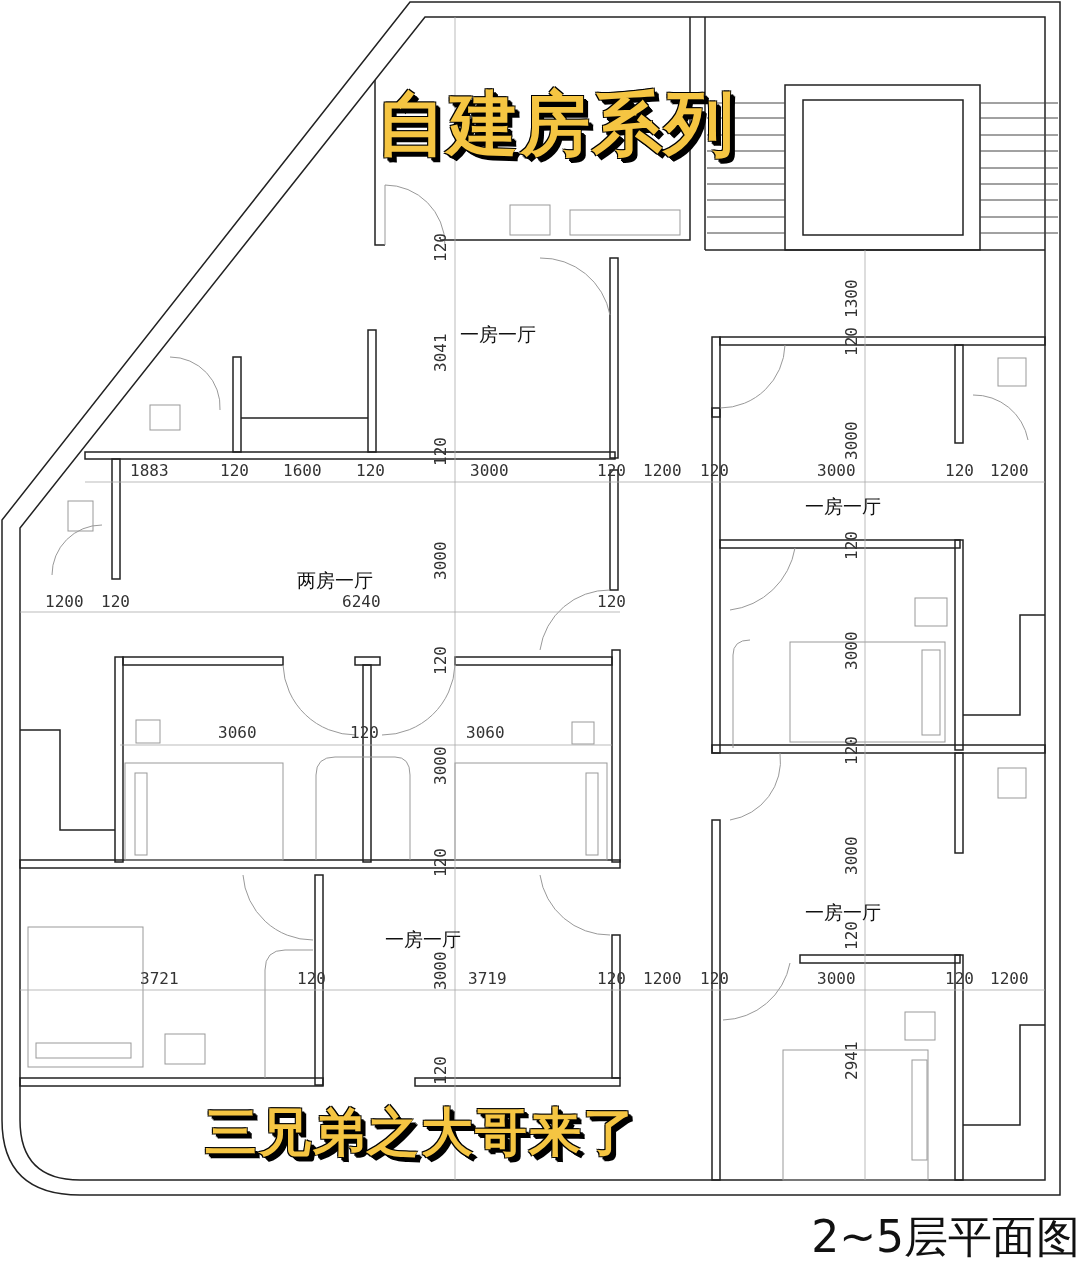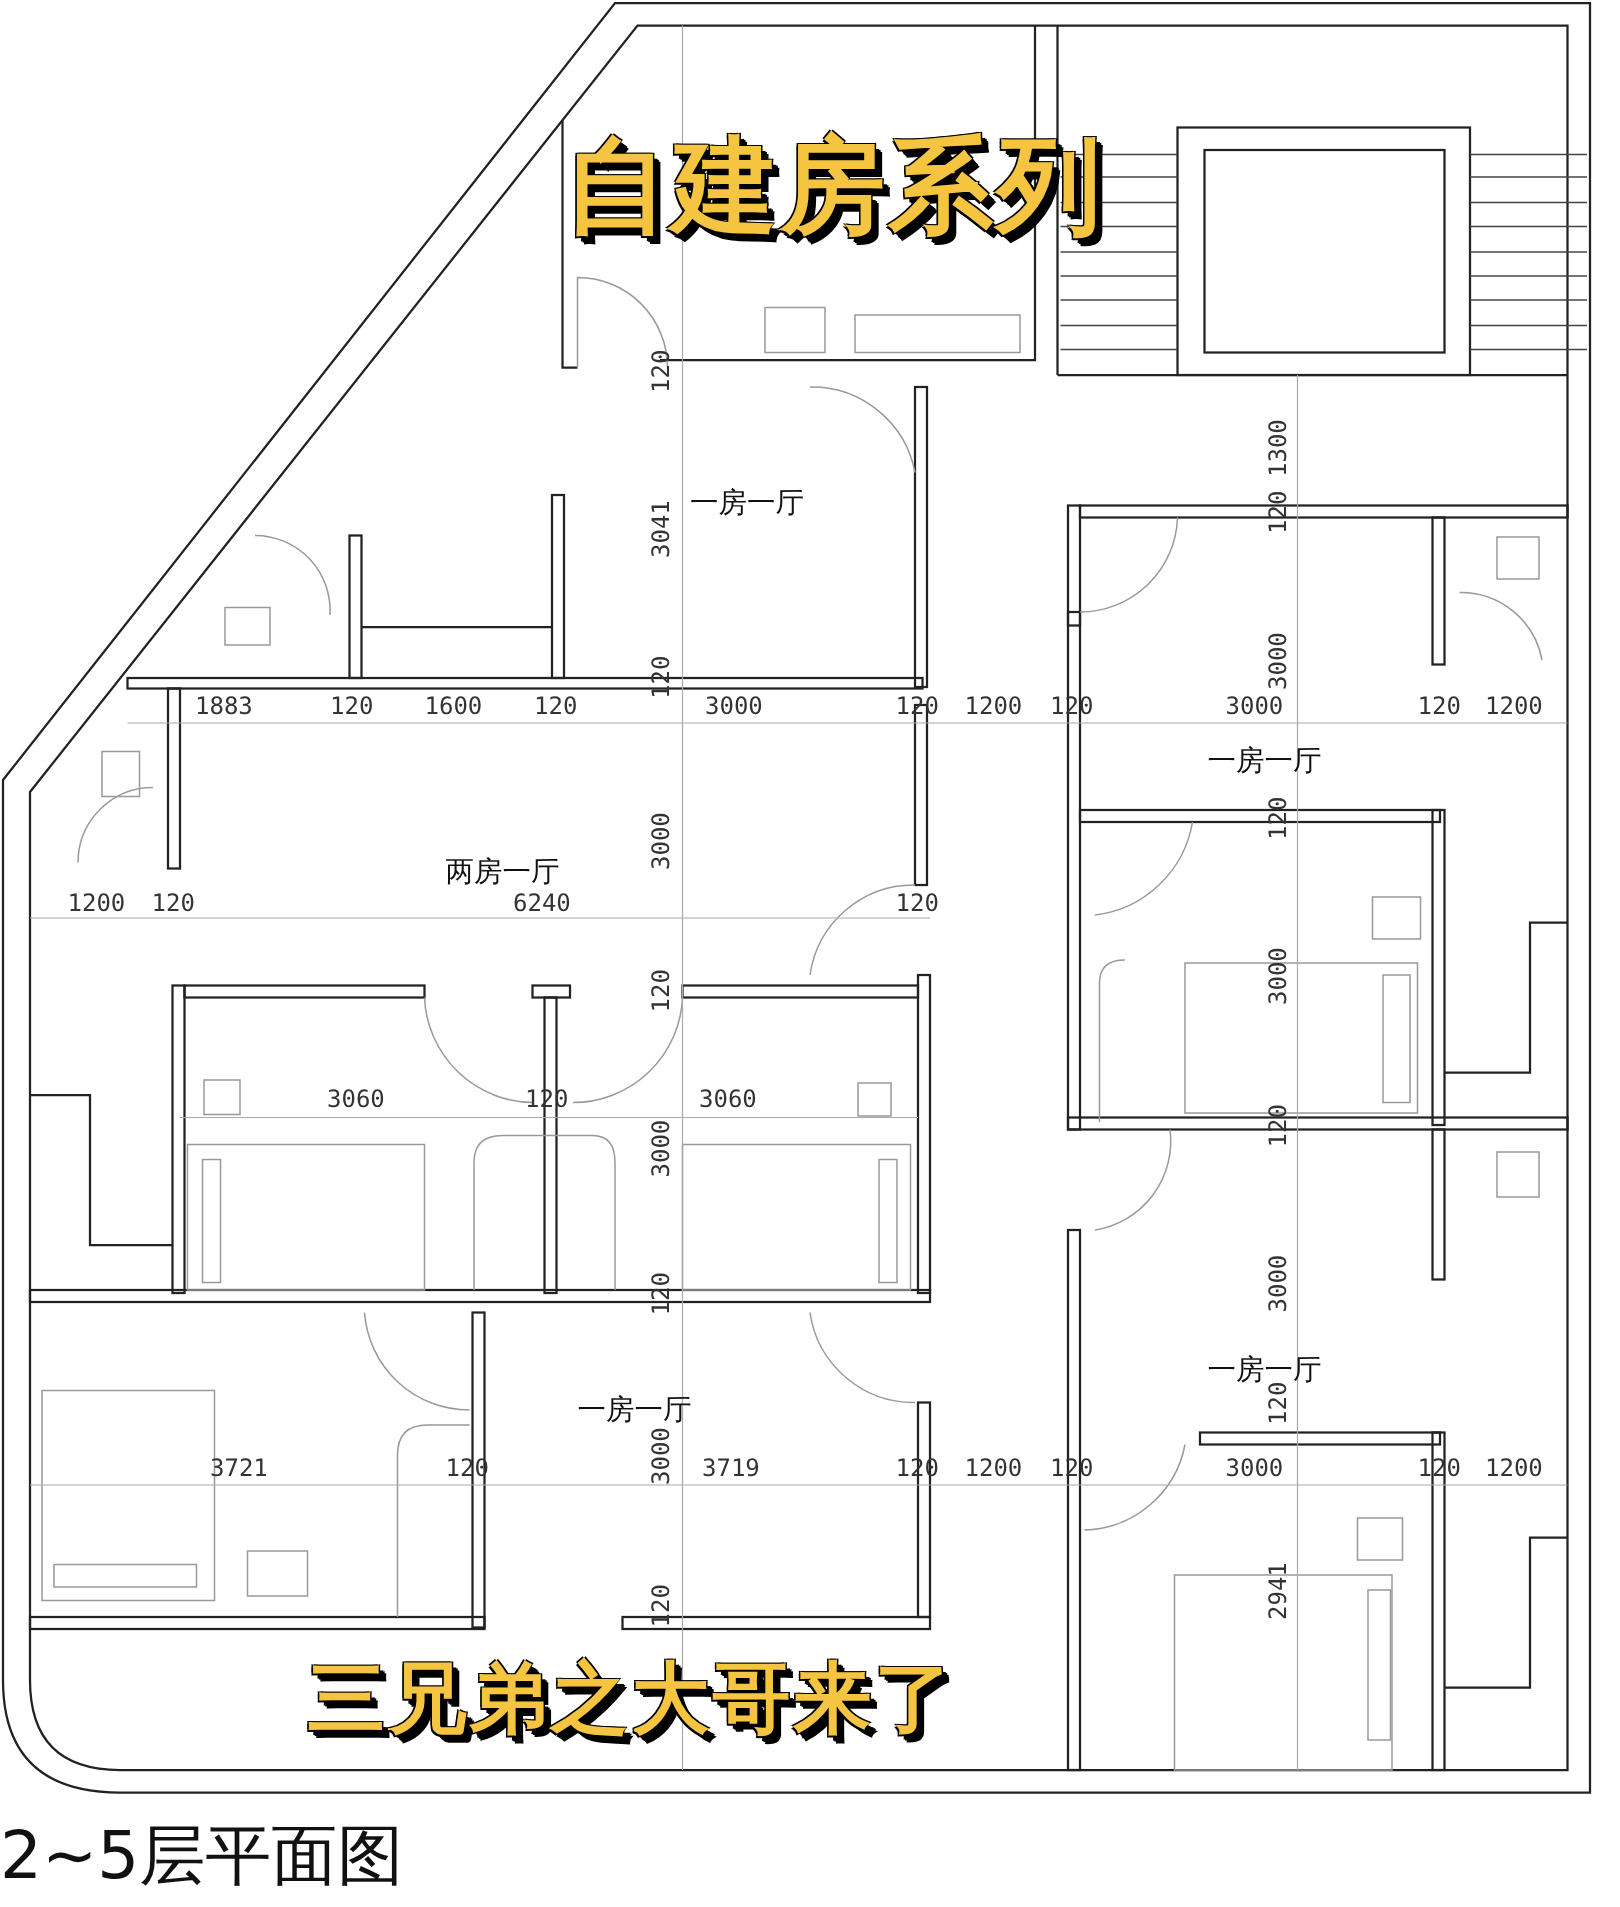--- a/index.html
+++ b/index.html
@@ -7,21 +7,21 @@
   #plan { position:absolute; left:0; top:0; }
   .dim { font-family:"DejaVu Sans Mono", monospace; font-size:16px; fill:#333; }
   .room { font-family:"DejaVu Sans", sans-serif; font-size:19px; fill:#111; }
   .banner {
     position:absolute; font-family:"DejaVu Sans", sans-serif; font-weight:bold;
     color:#f5c542; white-space:nowrap; letter-spacing:2px;
     text-shadow: 3px 3px 0 #000, 4px 4px 0 #000, 5px 5px 0 #000, -1px -1px 0 #000, 1px -1px 0 #000, -1px 1px 0 #000;
   }
   #title-top { left:336px; top:78px; font-size:70px;margin-left:40px; }
   #title-bottom { left:205px; top:1098px; font-size:52px; }
-  #caption { position:absolute; left:0; width:1080px; top:1208px; text-align:left; font-size:44px; color:#111; font-family:"DejaVu Sans", sans-serif; }
+  #caption { position:absolute; left:0; width:1080px; top:1208px; text-align:right; font-size:44px; color:#111; font-family:"DejaVu Sans", sans-serif; }
 </style>
 </head>
 <body>
 
 <svg id="plan" width="1080" height="1271" viewBox="0 0 1080 1271" xmlns="http://www.w3.org/2000/svg">
   <g fill="none" stroke="#222" stroke-width="1.5">
 
     <path d="M410 2 L1060 2 L1060 1195 L80 1195 Q2 1195 2 1120 L2 520 Z"></path>
     <path d="M425 17 L1045 17 L1045 1180 L80 1180 Q20 1180 20 1120 L20 528 L425 17 Z"></path>
 

